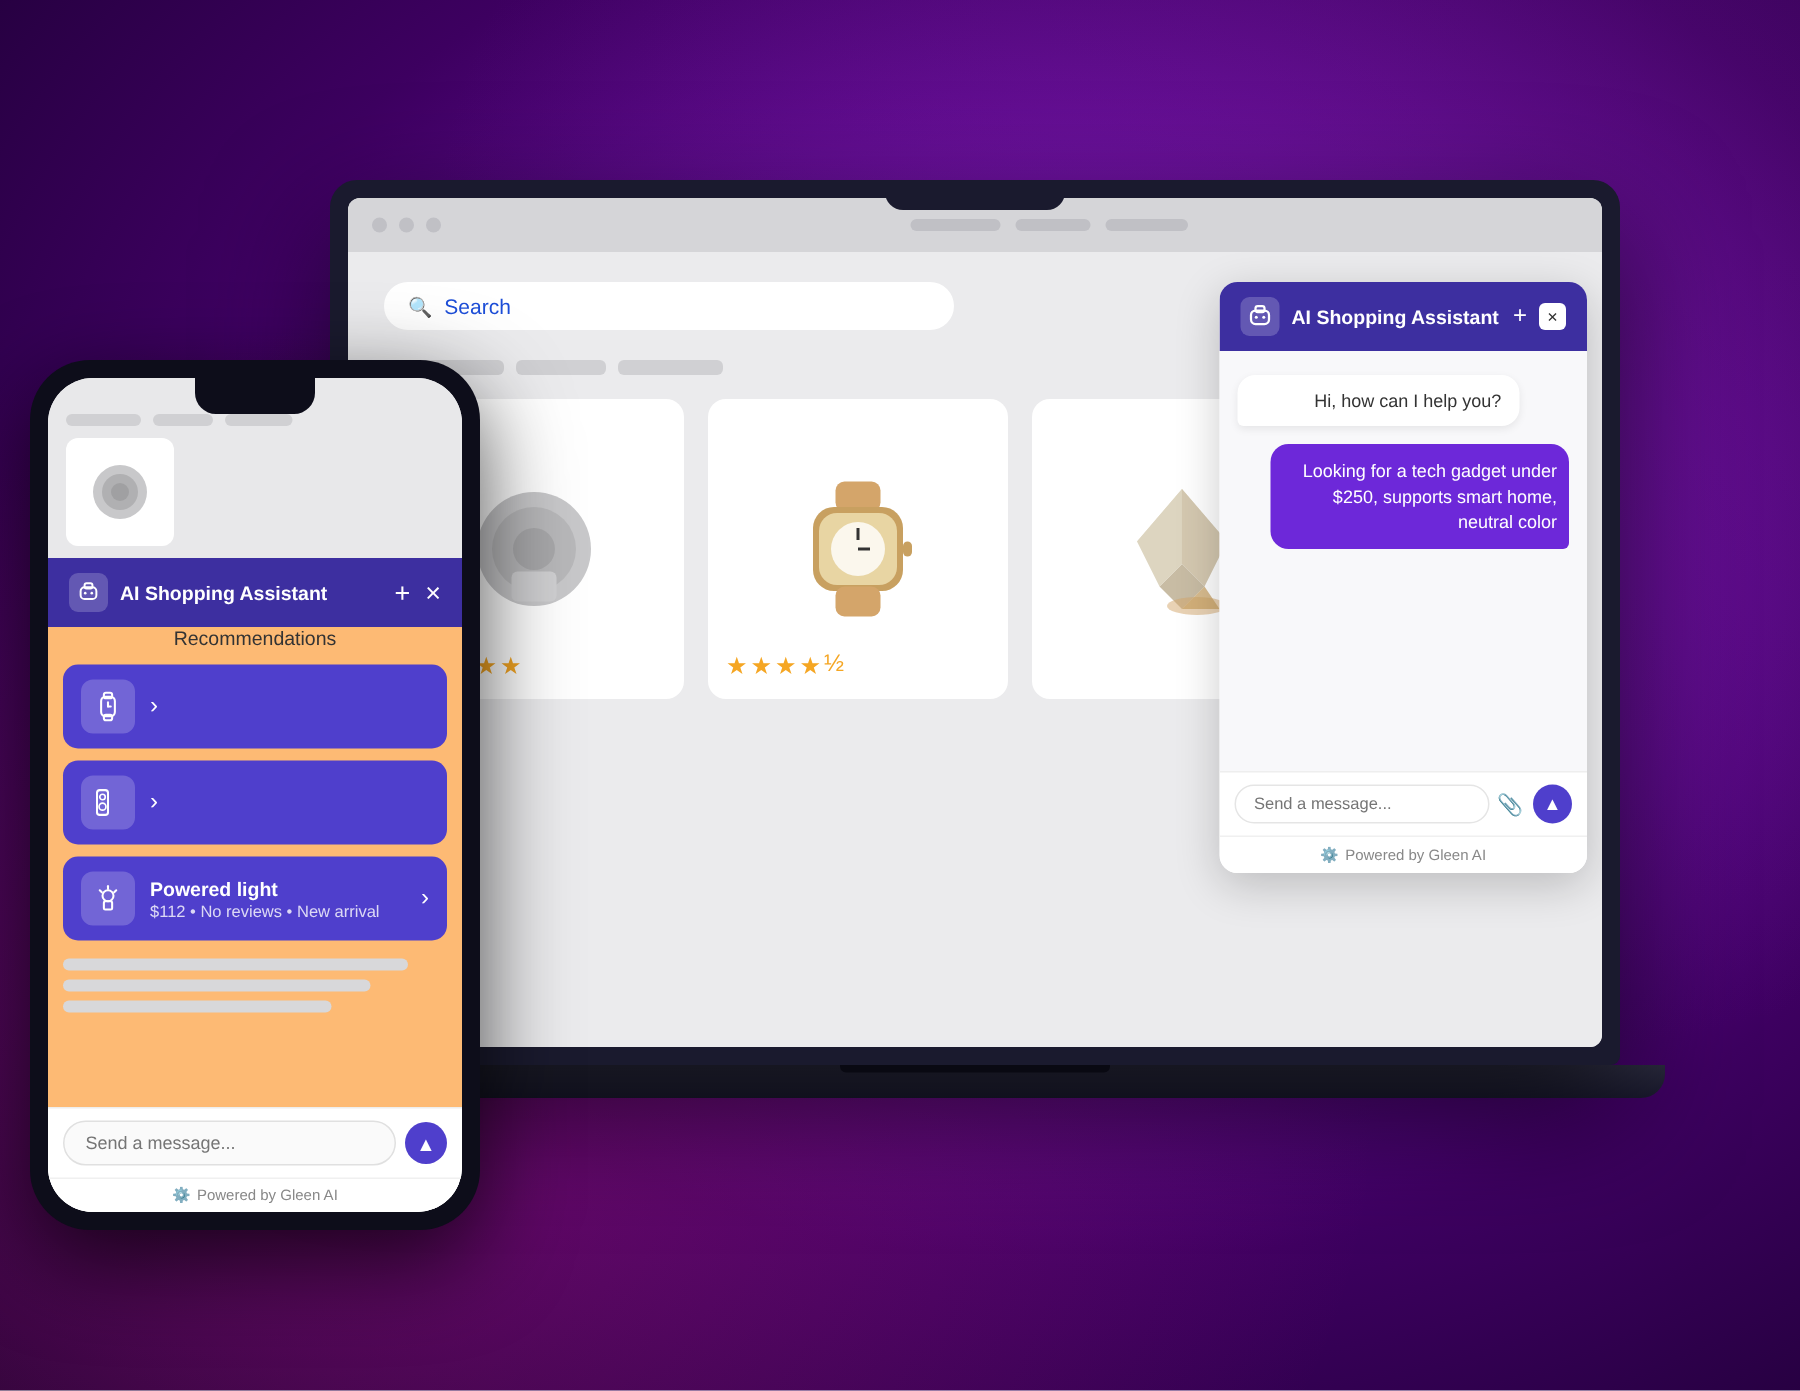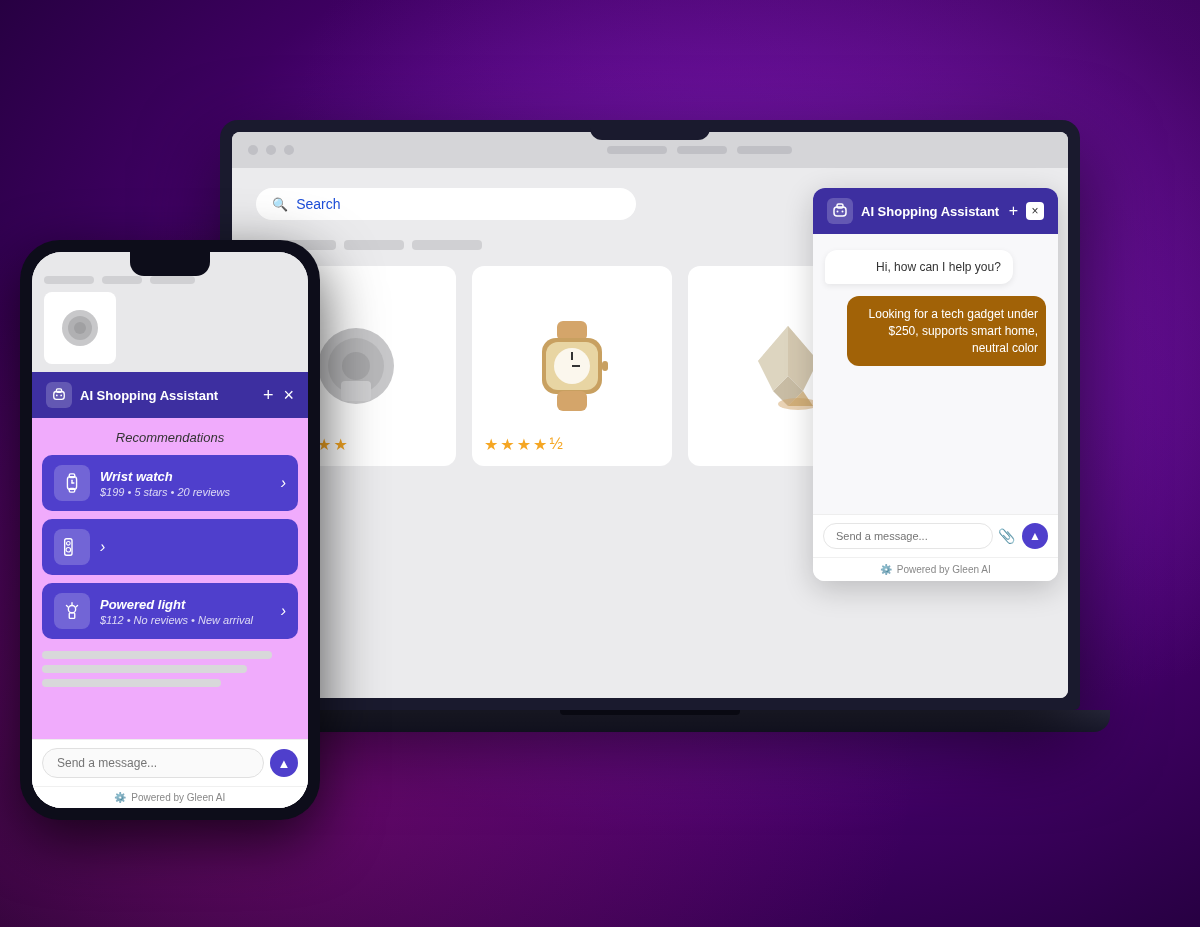--- a/index.html
+++ b/index.html
@@ -208,21 +208,21 @@
       border-radius: 12px 12px 12px 4px;
       padding: 10px 12px;
       font-size: 12px;
       color: #333;
       max-width: 85%;
       box-shadow: 0 2px 6px rgba(0,0,0,0.08);
       margin-bottom: 12px;
     }
 
     .chat-message-sent {
-      background: #a16207;
+      background: #6d28d9;
       border-radius: 12px 12px 4px 12px;
       padding: 10px 8px;
       font-size: 12px;
       color: white;
       max-width: 90%;
       margin-left: auto;
       margin-bottom: 12px;
       line-height: 1.4;
     }
 
@@ -364,24 +364,23 @@
     }
 
     .phone-chat-title {
       color: white;
       font-size: 13px;
       font-weight: 600;
     }
 
     .phone-chat-body {
       flex: 1;
-      background: #f0abfc;
-      padding: 12px 10px;
+      background: #fdba74;
+      padding: 0 10px;
       overflow: hidden;
-      font-style: italic;
     }
 
     
     .recommendations-label {
       text-align: center;
       font-size: 13px;
       color: #333;
       font-weight: 500;
       margin-bottom: 10px;
     }
@@ -680,24 +679,20 @@
 
             <div class="rec-card">
               <div class="rec-icon">
                 <svg width="22" height="22" viewBox="0 0 24 24" fill="none">
                   <rect x="7" y="5" width="10" height="14" rx="3" stroke="white" stroke-width="1.5"></rect>
                   <rect x="9" y="2" width="6" height="4" rx="1.5" stroke="white" stroke-width="1.5"></rect>
                   <rect x="9" y="18" width="6" height="4" rx="1.5" stroke="white" stroke-width="1.5"></rect>
                   <line x1="12" y1="9" x2="12" y2="12" stroke="white" stroke-width="1.5" stroke-linecap="round"></line>
                   <line x1="12" y1="12" x2="14" y2="12" stroke="white" stroke-width="1.5" stroke-linecap="round"></line>
                 </svg>
-              </div>
-              <div class="rec-info">
-                <div class="rec-title">Wrist watch</div>
-                <div class="rec-details">$199 • 5 stars • 20 reviews</div>
               </div>
               <span class="rec-arrow">›</span>
             </div>
 
             <div class="rec-card">
               <div class="rec-icon">
                 <svg width="22" height="22" viewBox="0 0 24 24" fill="none">
                   <rect x="4" y="3" width="8" height="18" rx="2" stroke="white" stroke-width="1.5"></rect>
                   <circle cx="8" cy="8" r="2" stroke="white" stroke-width="1.2"></circle>
                   <circle cx="8" cy="15" r="2.5" stroke="white" stroke-width="1.2"></circle>

